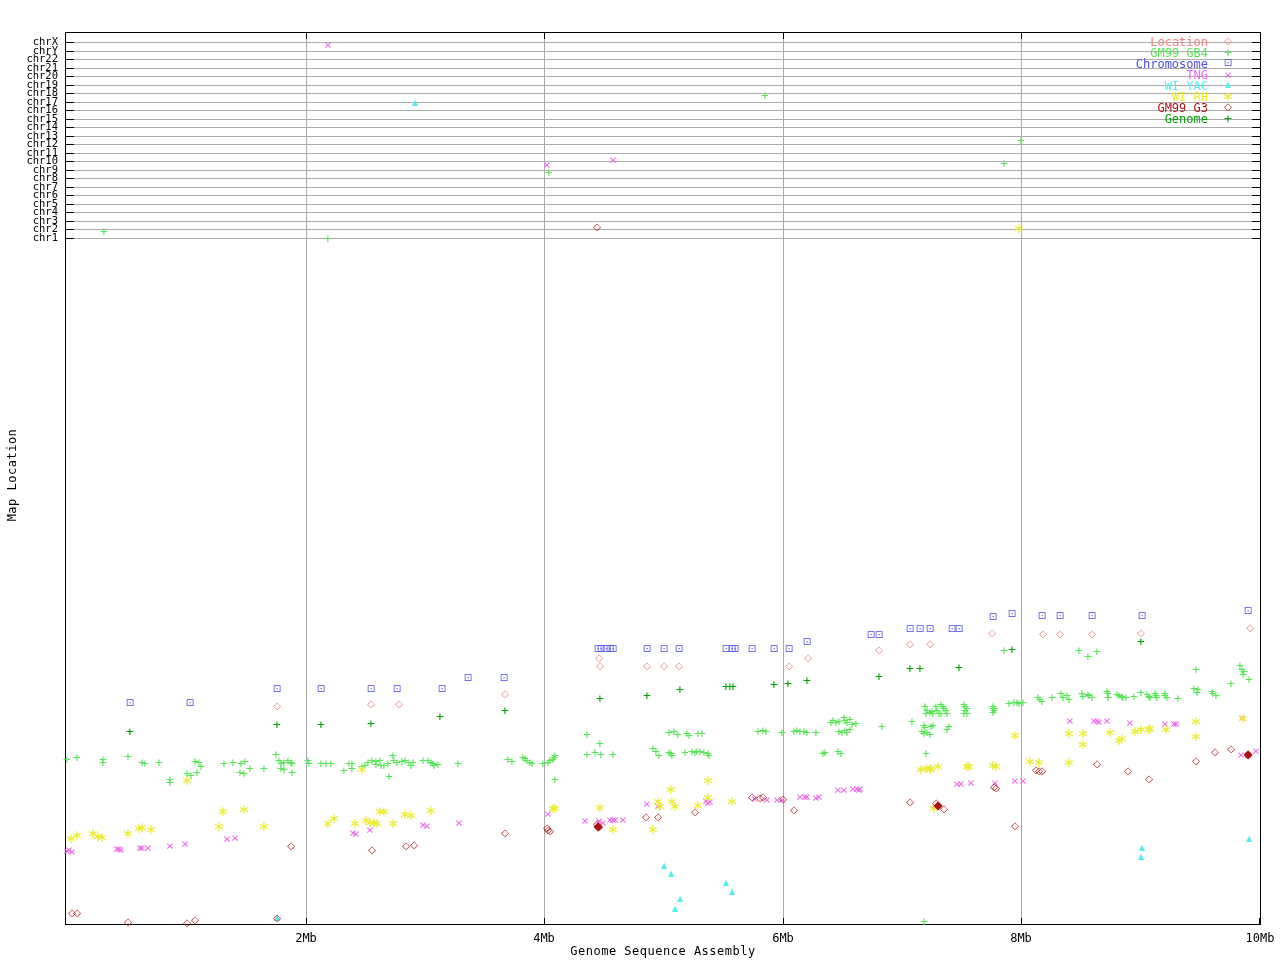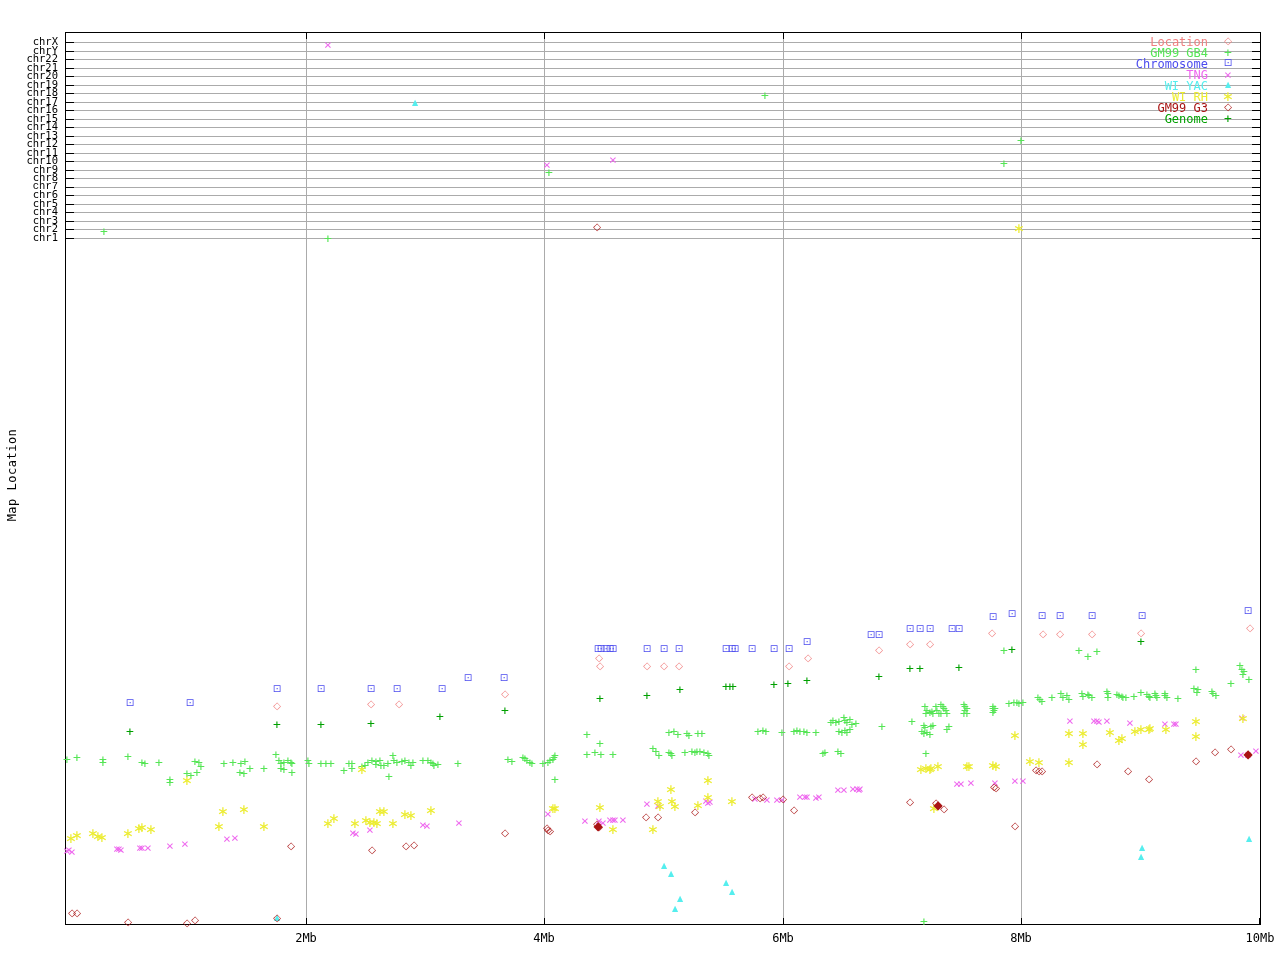--- a/index.html
+++ b/index.html
@@ -21,20 +21,21 @@
   .xticklabel{position:absolute;width:64px;text-align:center;font-size:12px;top:931px;}
   .legend-label{position:absolute;width:200px;text-align:right;font-size:12px;white-space:nowrap;}
   .pt{position:absolute;transform:translate(-50%,-50%);line-height:1;white-space:pre;
       font-family:"DejaVu Sans",sans-serif;}
 </style>
 </head>
 <body>
 
 <div class="stage">
   <div class="ylabel">Map Location</div>
+  <div class="xlabel">Genome Sequence Assembly</div>
   <div class="plotbox"></div>
   <div id="dyn">
       <div class="rowline" style="left: 66px; top: 42.3px; width: 1194px;"></div>
       <div class="rowtick" style="left: 66px; top: 42.3px;"></div>
       <div class="rowtick" style="left: 1252px; top: 42.3px;"></div>
       <div class="rowlabel" style="left: 0px; top: 37.3px;">chrX</div>
       <div class="rowline" style="left: 66px; top: 50.8px; width: 1194px;"></div>
       <div class="rowtick" style="left: 66px; top: 50.8px;"></div>
       <div class="rowtick" style="left: 1252px; top: 50.8px;"></div>
       <div class="rowlabel" style="left: 0px; top: 45.8px;">chrY</div>
@@ -94,21 +95,21 @@
       <div class="rowtick" style="left: 66px; top: 169.9px;"></div>
       <div class="rowtick" style="left: 1252px; top: 169.9px;"></div>
       <div class="rowlabel" style="left: 0px; top: 164.9px;">chr9</div>
       <div class="rowline" style="left: 66px; top: 178.4px; width: 1194px;"></div>
       <div class="rowtick" style="left: 66px; top: 178.4px;"></div>
       <div class="rowtick" style="left: 1252px; top: 178.4px;"></div>
       <div class="rowlabel" style="left: 0px; top: 173.4px;">chr8</div>
       <div class="rowline" style="left: 66px; top: 186.9px; width: 1194px;"></div>
       <div class="rowtick" style="left: 66px; top: 186.9px;"></div>
       <div class="rowtick" style="left: 1252px; top: 186.9px;"></div>
-      <div class="rowlabel" style="left: 0px; top: 181.9px; font-family: Liberation Mono, monospace;">chr7</div>
+      <div class="rowlabel" style="left: 0px; top: 181.9px;">chr7</div>
       <div class="rowline" style="left: 66px; top: 195.4px; width: 1194px;"></div>
       <div class="rowtick" style="left: 66px; top: 195.4px;"></div>
       <div class="rowtick" style="left: 1252px; top: 195.4px;"></div>
       <div class="rowlabel" style="left: 0px; top: 190.4px;">chr6</div>
       <div class="rowline" style="left: 66px; top: 203.9px; width: 1194px;"></div>
       <div class="rowtick" style="left: 66px; top: 203.9px;"></div>
       <div class="rowtick" style="left: 1252px; top: 203.9px;"></div>
       <div class="rowlabel" style="left: 0px; top: 198.9px;">chr5</div>
       <div class="rowline" style="left: 66px; top: 212.4px; width: 1194px;"></div>
       <div class="rowtick" style="left: 66px; top: 212.4px;"></div>

